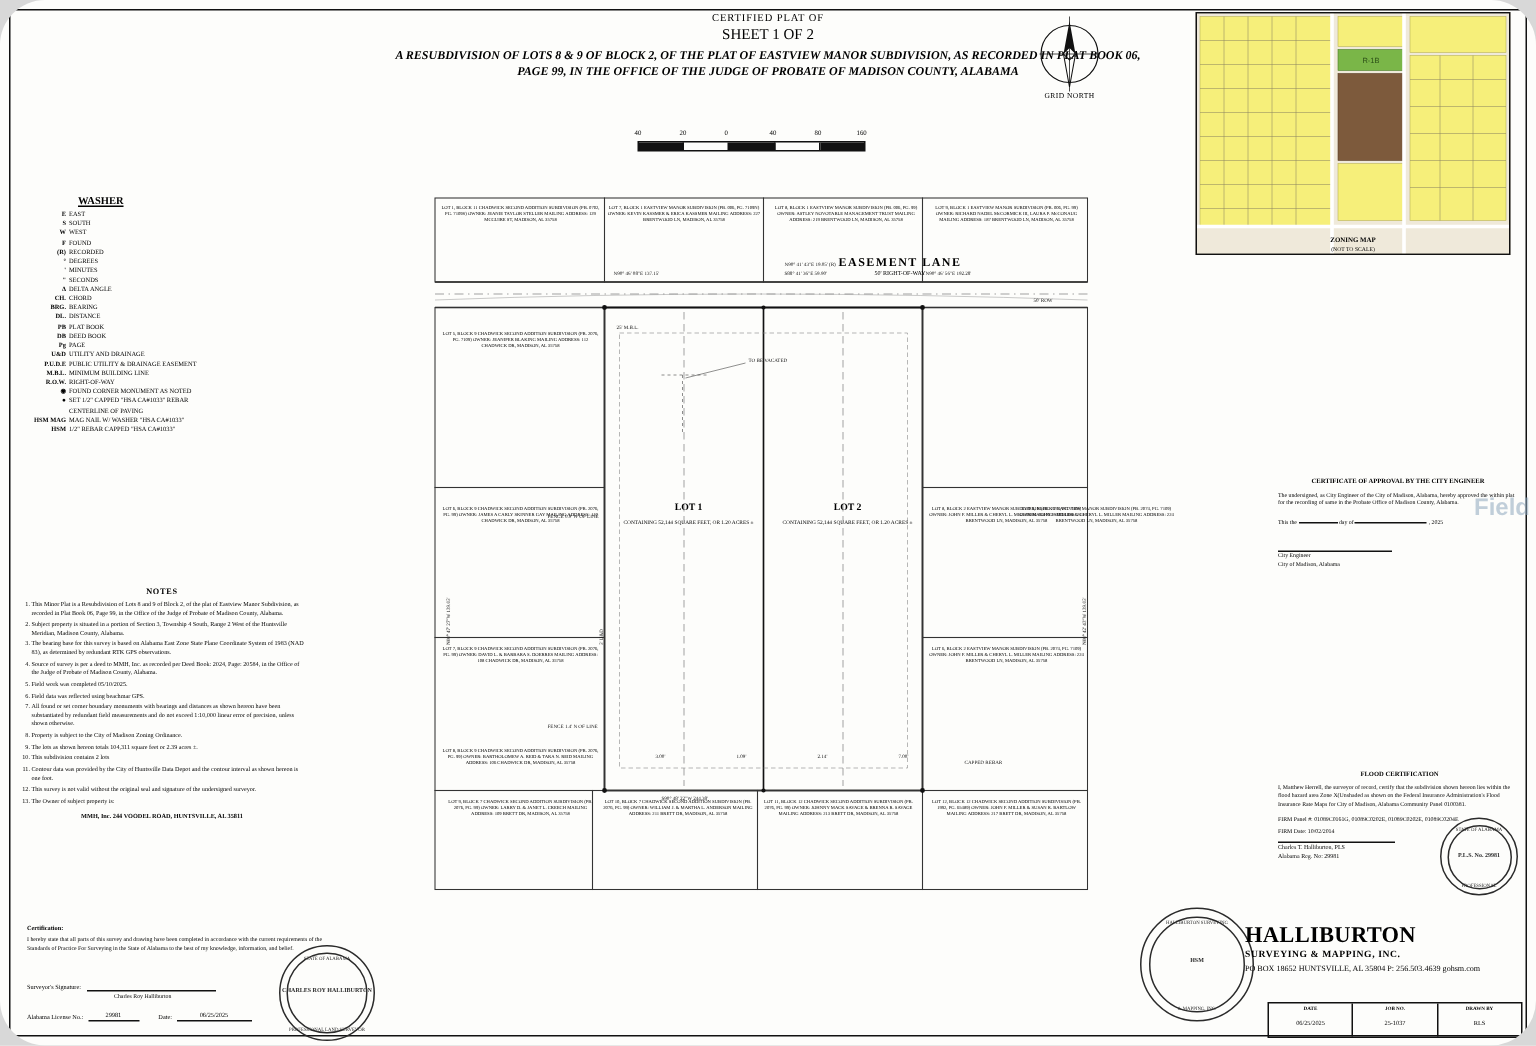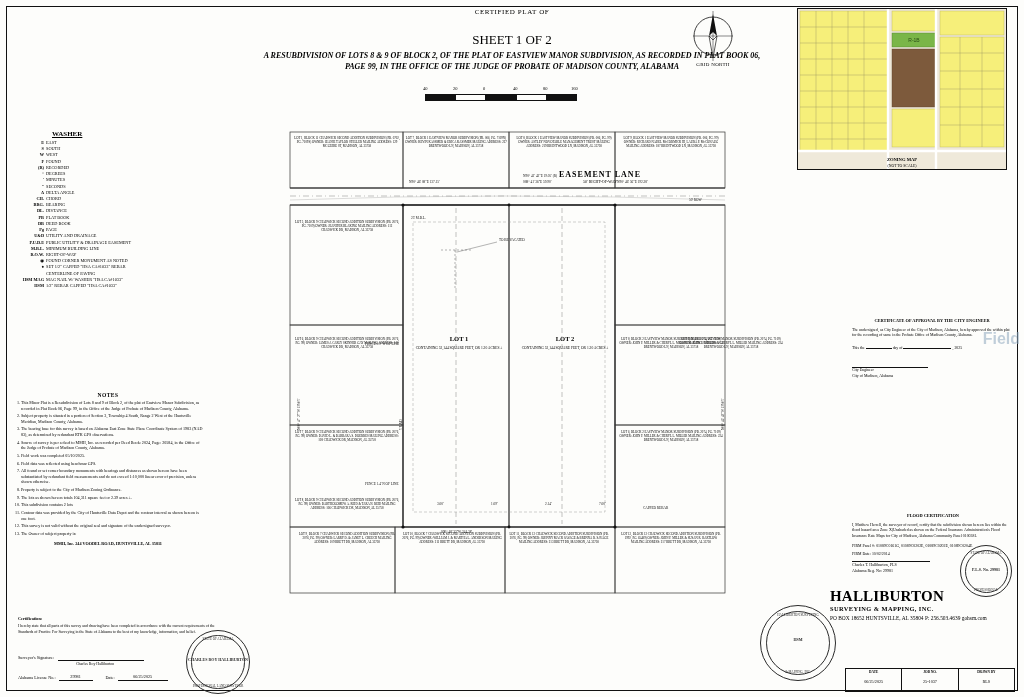--- a/index.html
+++ b/index.html
@@ -1,30 +1,30 @@
 <!DOCTYPE html>
 <html><head>
 <meta charset="utf-8">
 <style>
   html,body{margin:0;padding:0;background:#d8d8d8;}
   body{font-family:"Liberation Serif",serif;}
   #sheet{
-    position:relative;width:1024px;height:697px;background:#fdfdfb;overflow:hidden;
+    position:relative;width:1024px;height:697px;background:#fdfdfb;overflow:hidden;border-radius:30px;
   }
   #border{
     position:absolute;left:6px;top:6px;right:6px;bottom:6px;
     border:1px solid #111;
   }
   .b{font-weight:bold;}
 
   
   #title{position:absolute;left:262px;top:8px;width:500px;text-align:center;}
   #title .t1{font-size:7px;letter-spacing:.6px;}
   #title .t2{font-size:15px;font-weight:bold;font-style:italic;letter-spacing:.2px;margin-top:1px;}
-  #title .t3{font-size:13px;margin-top:16px;}
+  #title .t3{font-size:10px;margin-top:2px;}
   #title .t4{font-size:8px;font-style:italic;font-weight:bold;margin-top:3px;line-height:1.35;}
 
   
   #north{position:absolute;left:690px;top:8px;width:46px;height:62px;}
   #north .lbl{position:absolute;top:54px;width:100%;text-align:center;font-size:5px;letter-spacing:.3px;}
 
   
   #scalebar{position:absolute;left:425px;top:86px;width:180px;height:18px;}
   #scalebar .ticks{position:absolute;top:8px;left:0;width:150px;height:5px;border:0.7px solid #111;display:flex;}
   #scalebar .ticks div{flex:1;border-right:0.7px solid #111;}
@@ -57,21 +57,21 @@
 
   
   #cert-city{position:absolute;left:852px;top:318px;width:160px;font-size:3.9px;line-height:1.5;}
   #cert-city .hdr{font-size:4.4px;font-weight:bold;text-align:center;margin-bottom:3px;}
   #cert-city .ln{border-bottom:0.6px solid #111;height:8px;width:76px;margin-top:7px;}
   #flood{position:absolute;left:852px;top:513px;width:162px;font-size:3.9px;line-height:1.5;}
   #flood .hdr{font-size:4.4px;font-weight:bold;text-align:center;margin-bottom:3px;}
   #surv-sig{position:absolute;left:852px;top:545px;width:110px;font-size:4px;line-height:1.5;}
 
   
-  #hb{position:absolute;left:830px;top:588px;width:180px;}
+  #hb{position:absolute;left:830px;top:616px;width:180px;}
   #hb .n1{font-size:15px;font-weight:bold;letter-spacing:.2px;}
   #hb .n2{font-size:6.4px;font-weight:bold;letter-spacing:.4px;}
   #hb .n3{font-size:5.4px;line-height:1.5;margin-top:2px;}
   #hbstamp{position:absolute;left:760px;top:605px;width:74px;height:74px;}
 
   
   #dtable{position:absolute;left:845px;top:668px;width:168px;height:22px;border:0.8px solid #111;display:flex;}
   #dtable .cell{flex:1;border-right:0.8px solid #111;position:relative;}
   #dtable .cell:last-child{border-right:none;}
   #dtable .ch{position:absolute;top:1px;left:0;width:100%;text-align:center;font-size:3.4px;font-weight:bold;}

